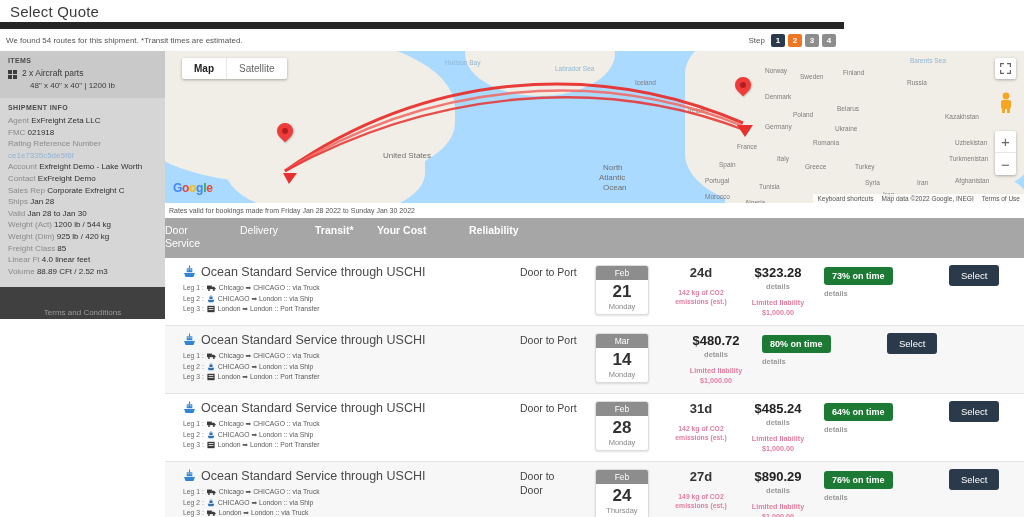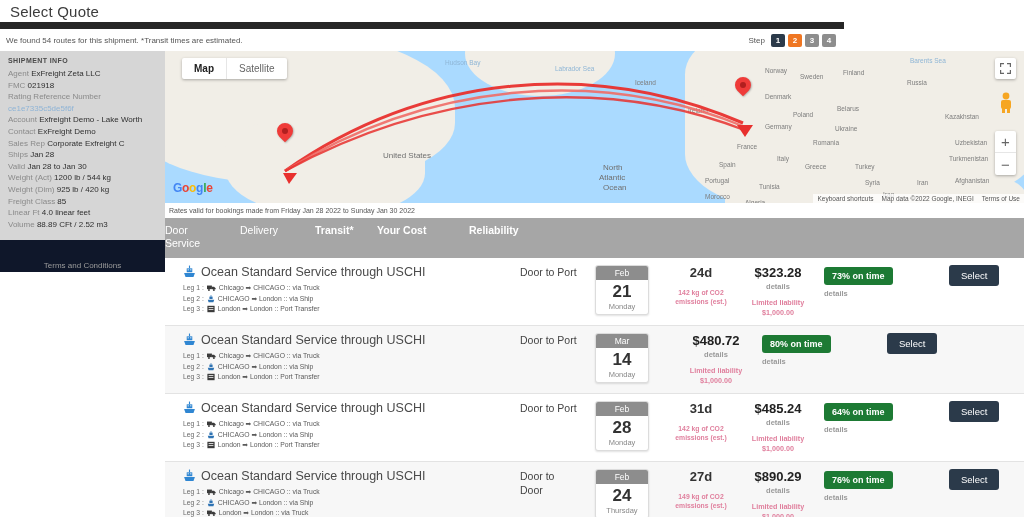--- a/index.html
+++ b/index.html
@@ -59,21 +59,21 @@
   .grid-icon i:nth-child(4){right:0;bottom:0}
   .item-name { font-size:8.5px; color:#3a3a3a; }
   .item-dims { font-size:8px; color:#3a3a3a; margin-left:22px; margin-top:2px; }
 
   .info-block { background:#d6d6d6; padding:6px 8px 10px 8px; }
   .kv { font-size:8px; line-height:11.6px; color:#343434; white-space:nowrap; }
   .kv .k { color:#8a8a8a; }
   .kv .v { color:#2f2f2f; }
   .kv .link { color:#8fb4d6; }
 
-  .terms-wrap { padding:14px 0 0 0; text-align:center; background:#0f172a; }
+  .terms-wrap { padding:14px 0 0 0; text-align:center; background:#404040; }
   .terms { font-size:8px; color:#9b9b9b; text-decoration:none; }
 
   
   .right { flex:1; width:859px; }
 
   
   .map {
     position:relative; height:152px; width:859px; overflow:hidden;
     background:#aadaff;
   }
@@ -223,20 +223,33 @@
       <span class="step orange">2</span>
       <span class="step gray">3</span>
       <span class="step gray">4</span>
     </div>
   </div>
 
   <div class="main">
 
     <div class="sidebar">
 
+      <div class="items-block">
+        <div class="block-head">ITEMS</div>
+        <div class="item-row">
+          <span class="grid-icon">
+              <i></i>
+              <i></i>
+              <i></i>
+              <i></i>
+            </span>
+          <span class="item-name">2 x Aircraft parts</span>
+        </div>
+        <div class="item-dims">48" x 40" x 40" | 1200 lb</div>
+      </div>
 
       <div class="info-block">
         <div class="block-head">SHIPMENT INFO</div>
 
         <div class="kv"><span class="k">Agent</span> <span class="v">ExFreight Zeta LLC</span></div>
         <div class="kv"><span class="k">FMC</span> <span class="v">021918</span></div>
         <div class="kv"><span class="k">Rating Reference Number</span></div>
         <div class="kv"><span class="link">ce1e7335c5de5f6f</span></div>
         <div class="kv"><span class="k">Account</span> <span class="v">Exfreight Demo - Lake Worth</span></div>
         <div class="kv"><span class="k">Contact</span> <span class="v">ExFreight Demo</span></div>

